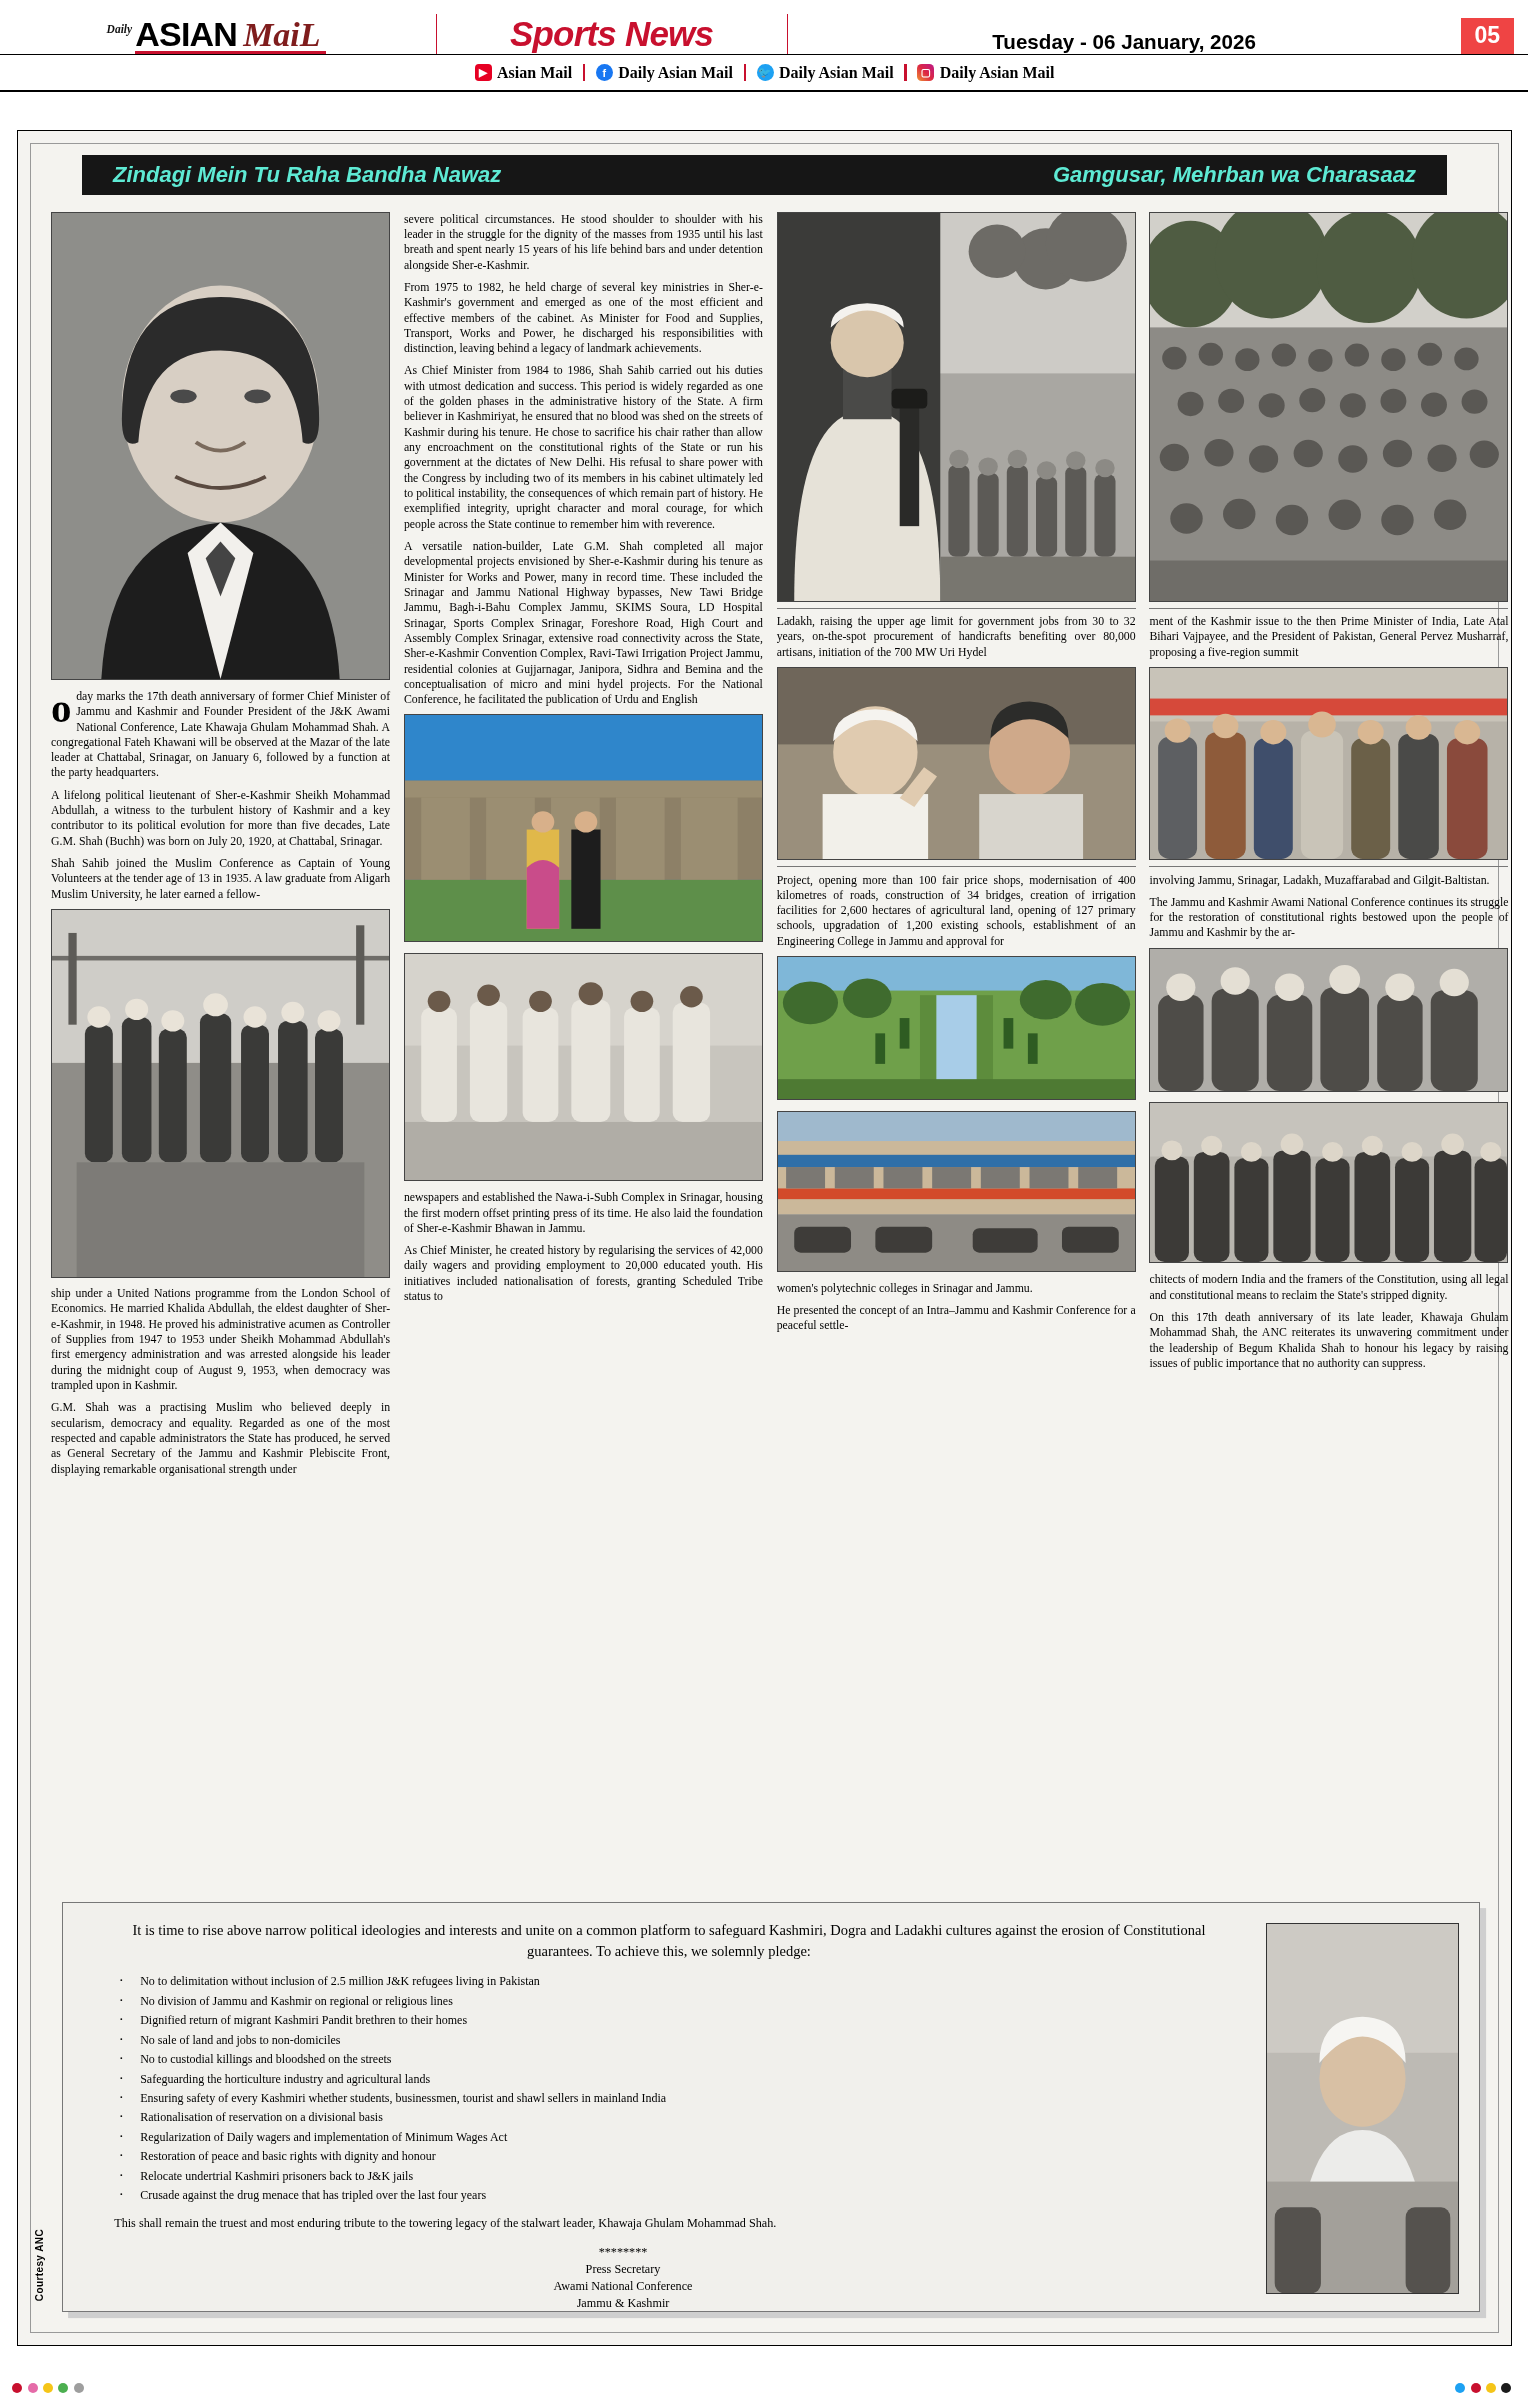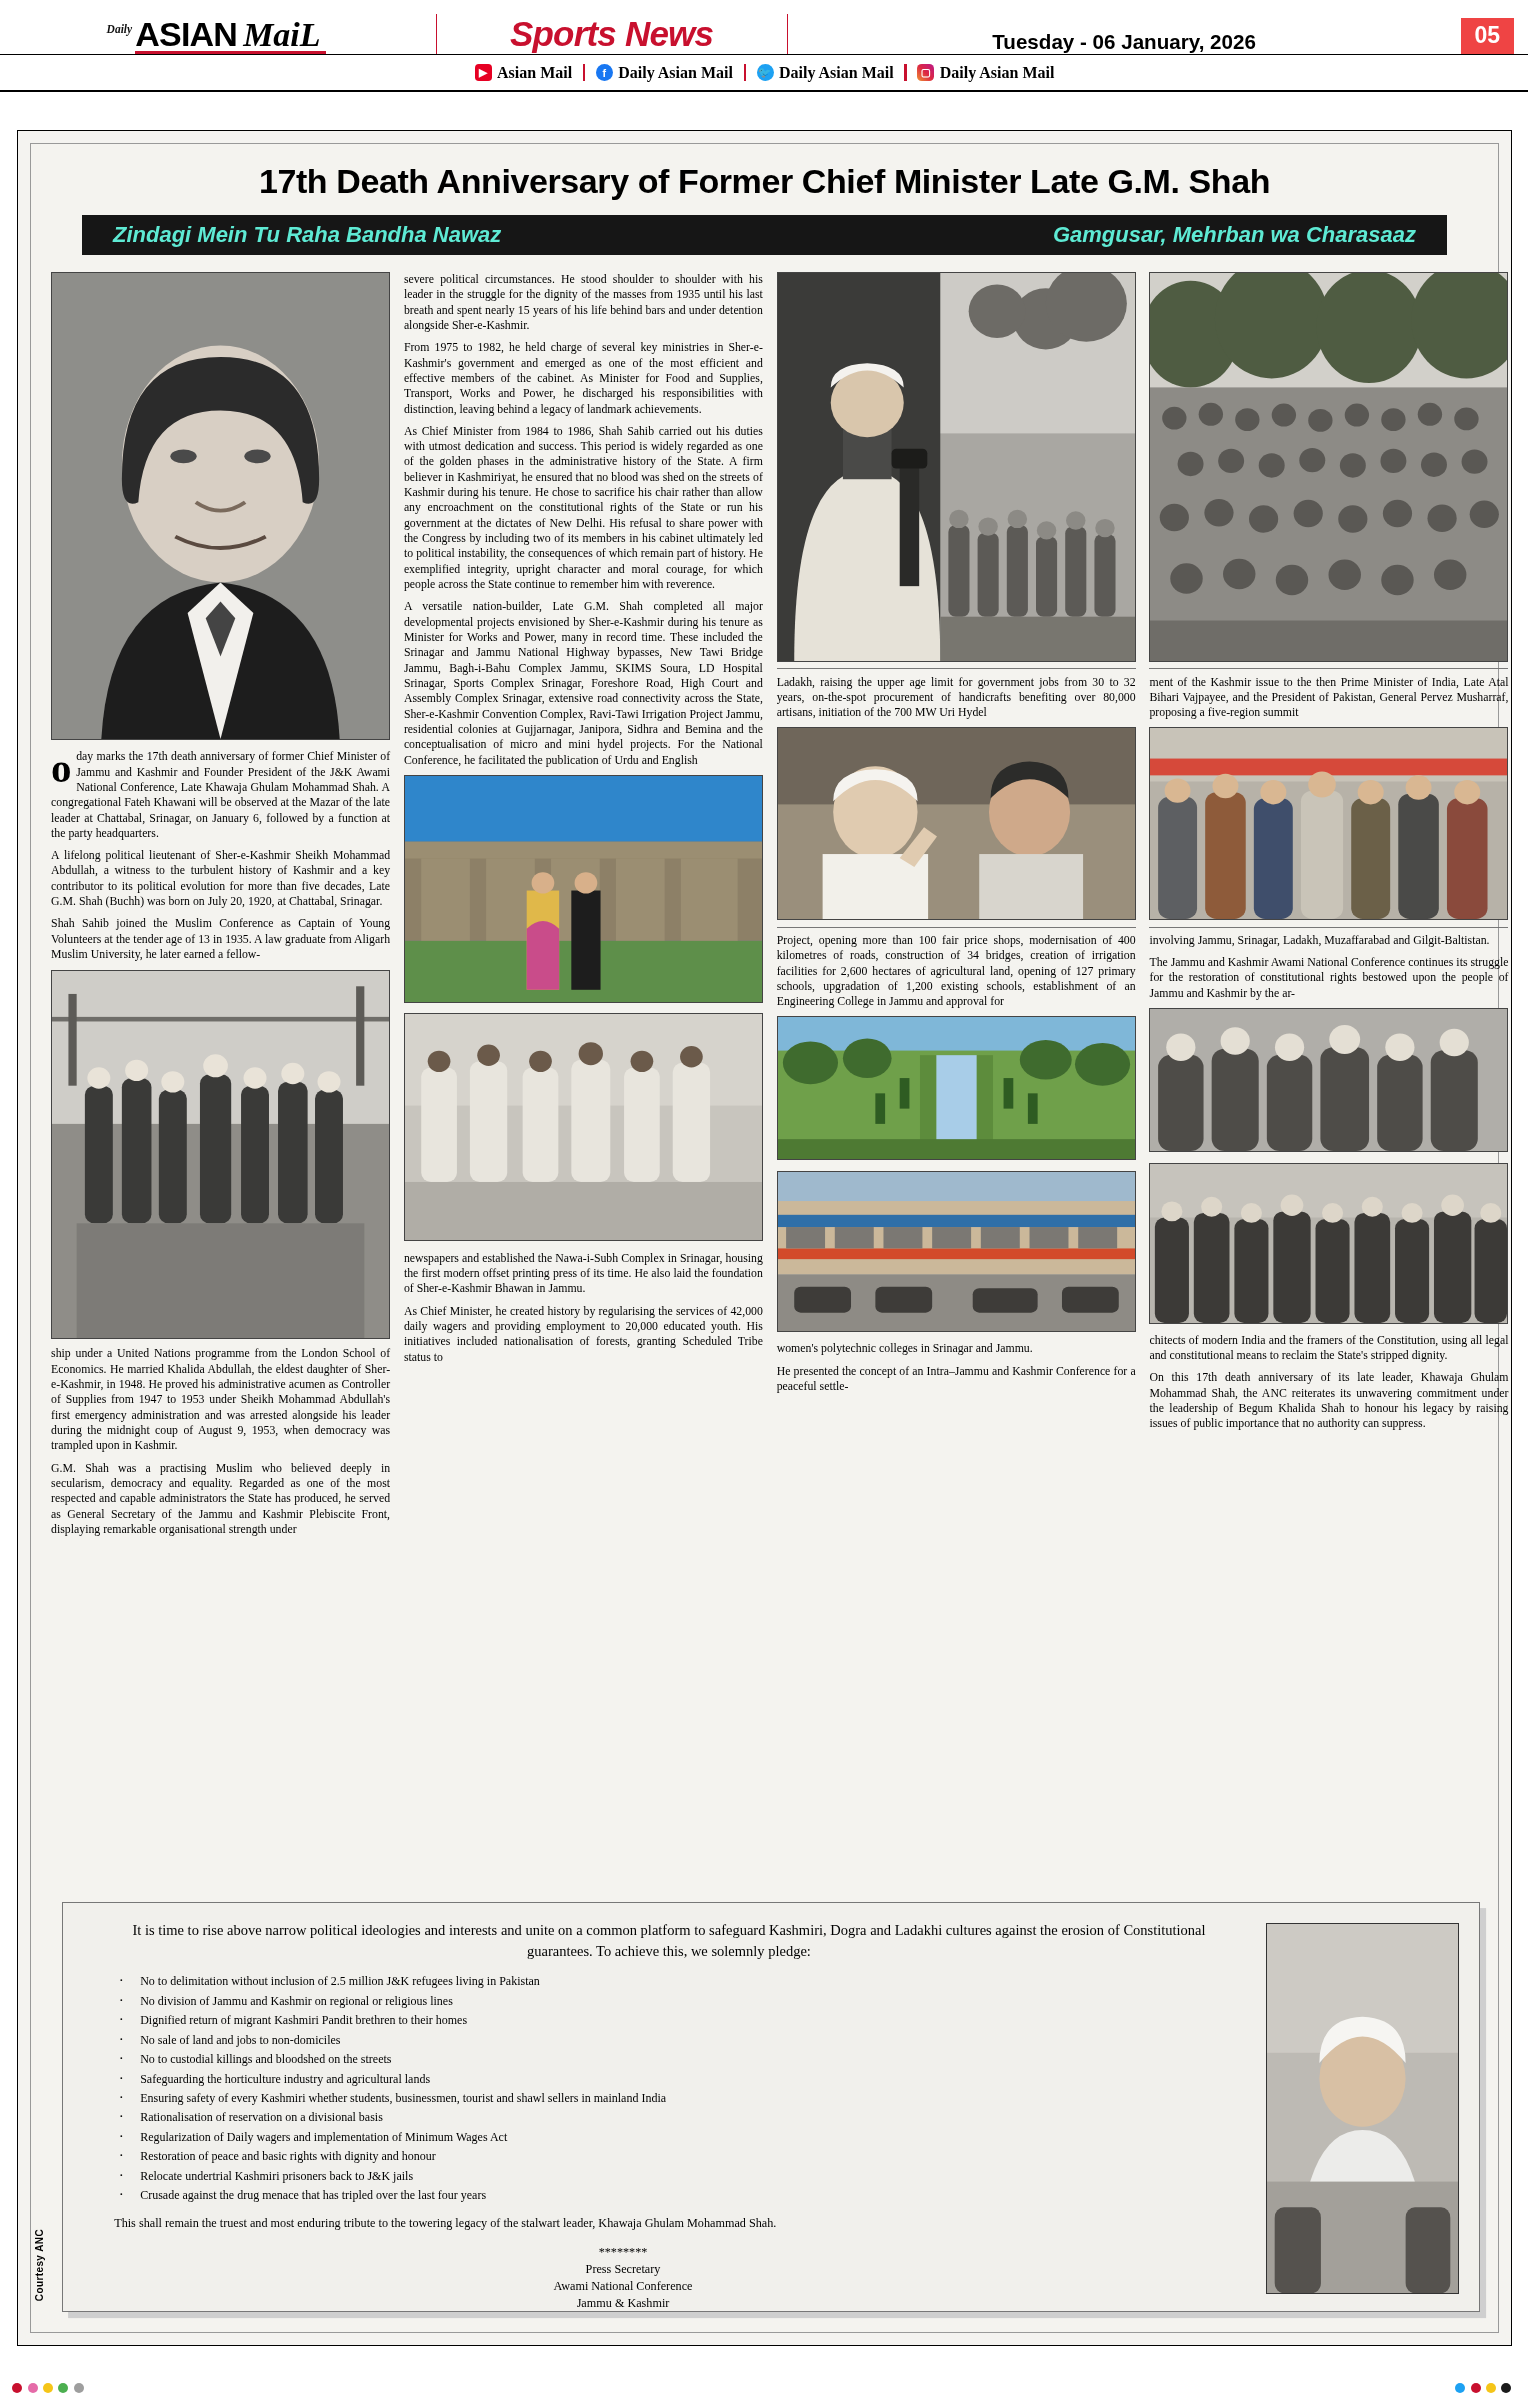--- a/index.html
+++ b/index.html
@@ -45,21 +45,21 @@
     font-family: "Liberation Sans", sans-serif;
     font-weight: bold;
     font-size: 34px;
     letter-spacing: -0.8px;
   }
   .logo-mail {
     font-family: "Liberation Serif", serif;
     font-style: italic;
     font-weight: bold;
     font-size: 34px;
-    color: #000000;
+    color: #7f1d1d;
     margin-left: 6.1px;
     position: relative;
   }
   .logo-underline {
     height: 3.1px;
     background: #c8102e;
     width: 191px;
     margin-top: -3.1px;
   }
   .sports-news {
@@ -336,21 +336,20 @@
   <div class="social-sep"></div>
   <div class="social-item">
     <span class="sicon ig">▢</span>
     <span>Daily Asian Mail</span>
   </div>
 </div>
 
 <div class="page-frame">
   <div class="inner-frame">
 
-    <div class="headline">17th Death Anniversary of Former Chief Minister Late G.M. Shah</div>
 
     <div class="subhead-bar">
       <span>Zindagi Mein Tu Raha Bandha Nawaz</span>
       <span>Gamgusar, Mehrban wa Charasaaz</span>
     </div>
 
     <div class="grid">
 
       <div class="col">
         <div class="photo" style="height:466px;">

